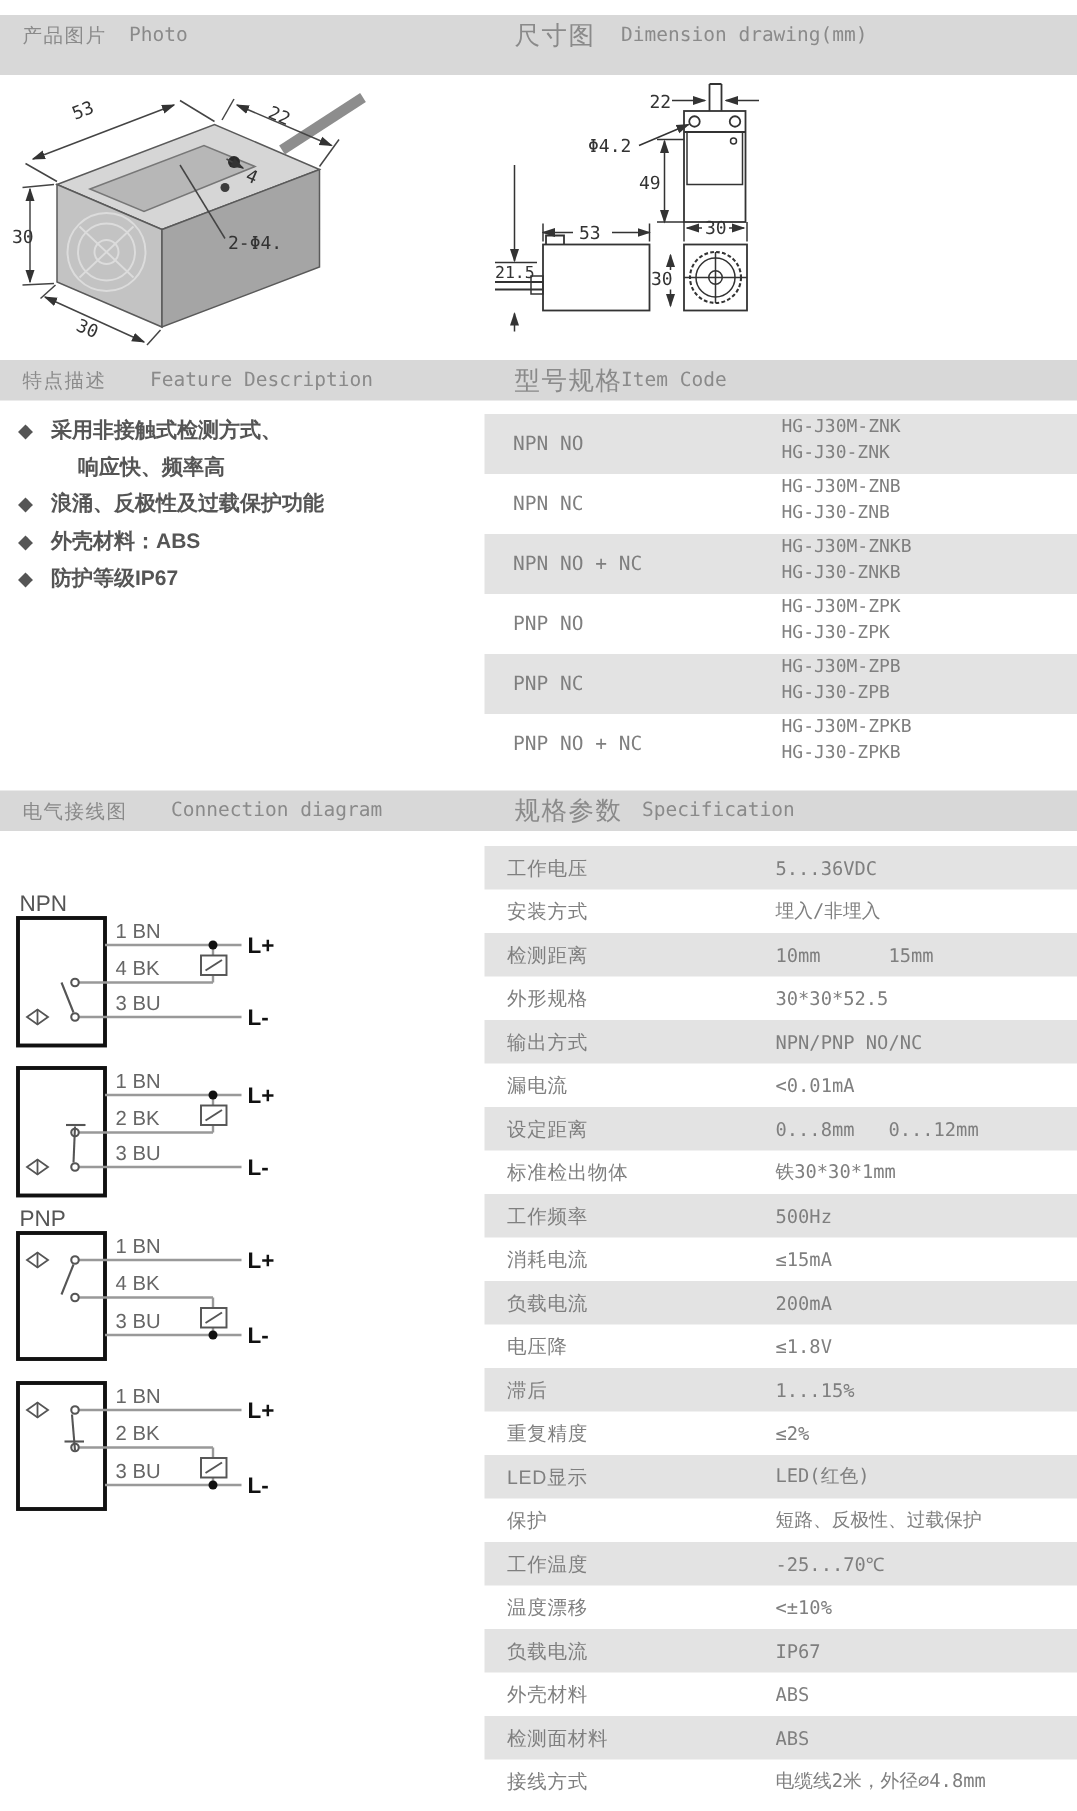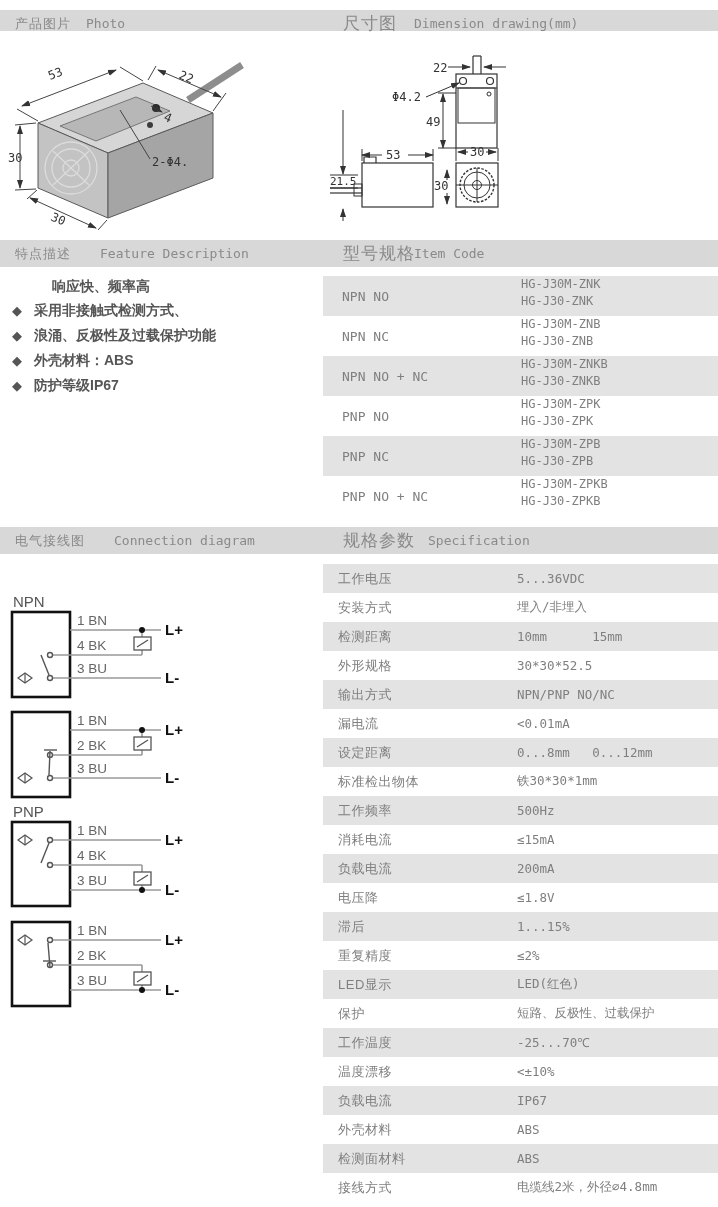--- a/index.html
+++ b/index.html
@@ -5,21 +5,21 @@
   html,body{margin:0;padding:0;}
   body{
     width:718px;height:1207px;position:relative;background:#ffffff;
     font-family:"Liberation Sans","DejaVu Sans",sans-serif;overflow:hidden;
   }
   .bar{position:absolute;left:0;width:718px;background:#d8d8d8;}
   .bar .zh{position:absolute;left:15px;top:0;line-height:27px;font-size:13px;color:#8a8a8a;letter-spacing:1px;}
   .bar .en{position:absolute;left:86px;top:0;line-height:27px;font-size:13px;color:#8a8a8a;font-family:"DejaVu Sans Mono","Liberation Mono",monospace;}
   .bar .zh2{position:absolute;left:343px;top:0;line-height:27px;font-size:17px;color:#8a8a8a;letter-spacing:1px;}
   .bar .en2{position:absolute;left:414px;top:0;line-height:27px;font-size:13px;color:#8a8a8a;font-family:"DejaVu Sans Mono","Liberation Mono",monospace;}
-  #bar1{top:10px;height:21px;}
+  #bar1{top:10px;height:40px;}
   #bar1 .zh{line-height:28px}#bar1 .en{line-height:28px}#bar1 .zh2{line-height:28px}#bar1 .en2{line-height:28px}
   #bar2{top:240px;height:27px;}
   #bar3{top:527px;height:27px;}
   #bar2 .en{left:100px;} #bar3 .en{left:114px;}
   #bar3 .en2{left:428px;}
 
   svg{position:absolute;}
   #photo-svg{left:8px;top:48px;}
   #dim-svg{left:330px;top:48px;}
   #conn-svg{left:0px;top:585px;}
@@ -171,22 +171,22 @@
   <text class="dimtxt" x="103" y="24">22</text>
   <text class="dimtxt" x="62" y="53">Φ4.2</text>
   <text class="dimtxt" x="96" y="78">49</text>
   <text class="dimtxt" x="56" y="111">53</text>
   <text class="dimtxt-s" x="0" y="137">21.5</text>
   <text class="dimtxt" x="140" y="108">30</text>
   <text class="dimtxt" x="104" y="142">30</text>
 </svg>
 
 <div id="features">
+  <div class="feat-line"><span class="blt">◆</span><span>采用非接触式检测方式、</span></div>
   <div class="feat-line feat-indent"><span>响应快、频率高</span></div>
-  <div class="feat-line"><span class="blt">◆</span><span>采用非接触式检测方式、</span></div>
   <div class="feat-line"><span class="blt">◆</span><span>浪涌、反极性及过载保护功能</span></div>
   <div class="feat-line"><span class="blt">◆</span><span>外壳材料：ABS</span></div>
   <div class="feat-line"><span class="blt">◆</span><span>防护等级IP67</span></div>
 </div>
 
 <div class="tbl" id="item-table">
   <div class="row">
     <div class="c1">NPN NO</div>
     <div class="c2">
         <span>HG-J30M-ZNK</span>

